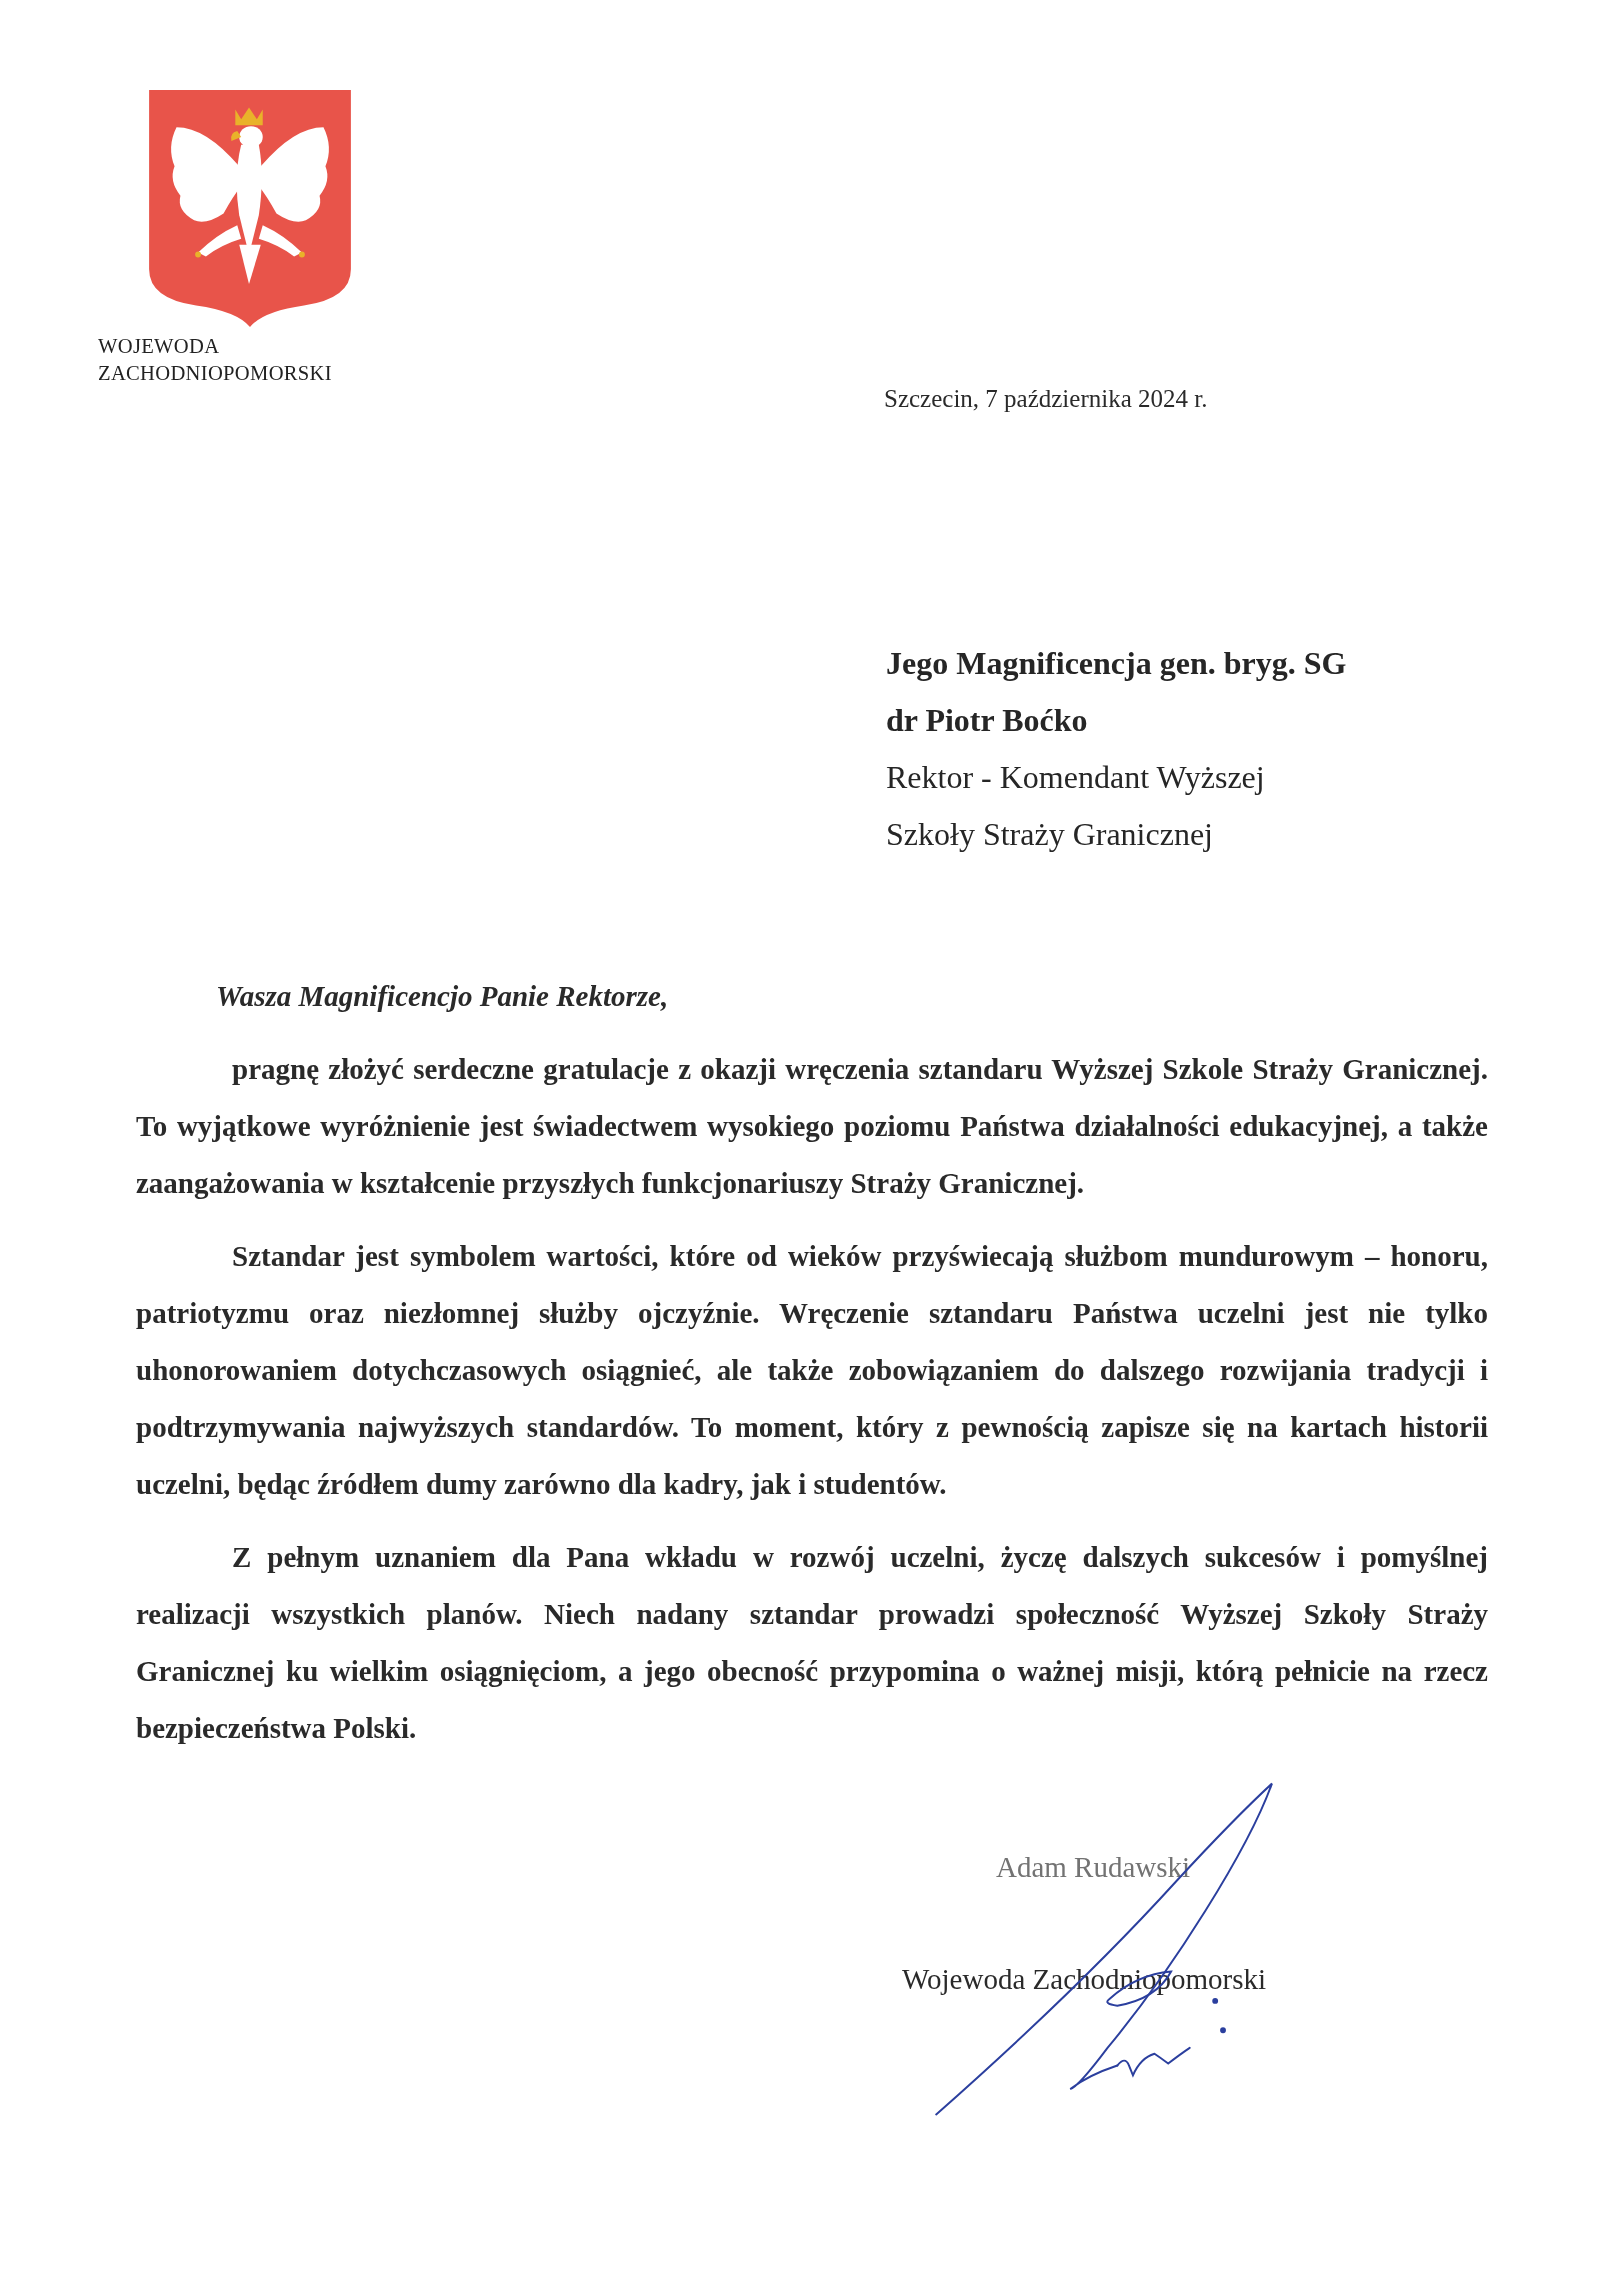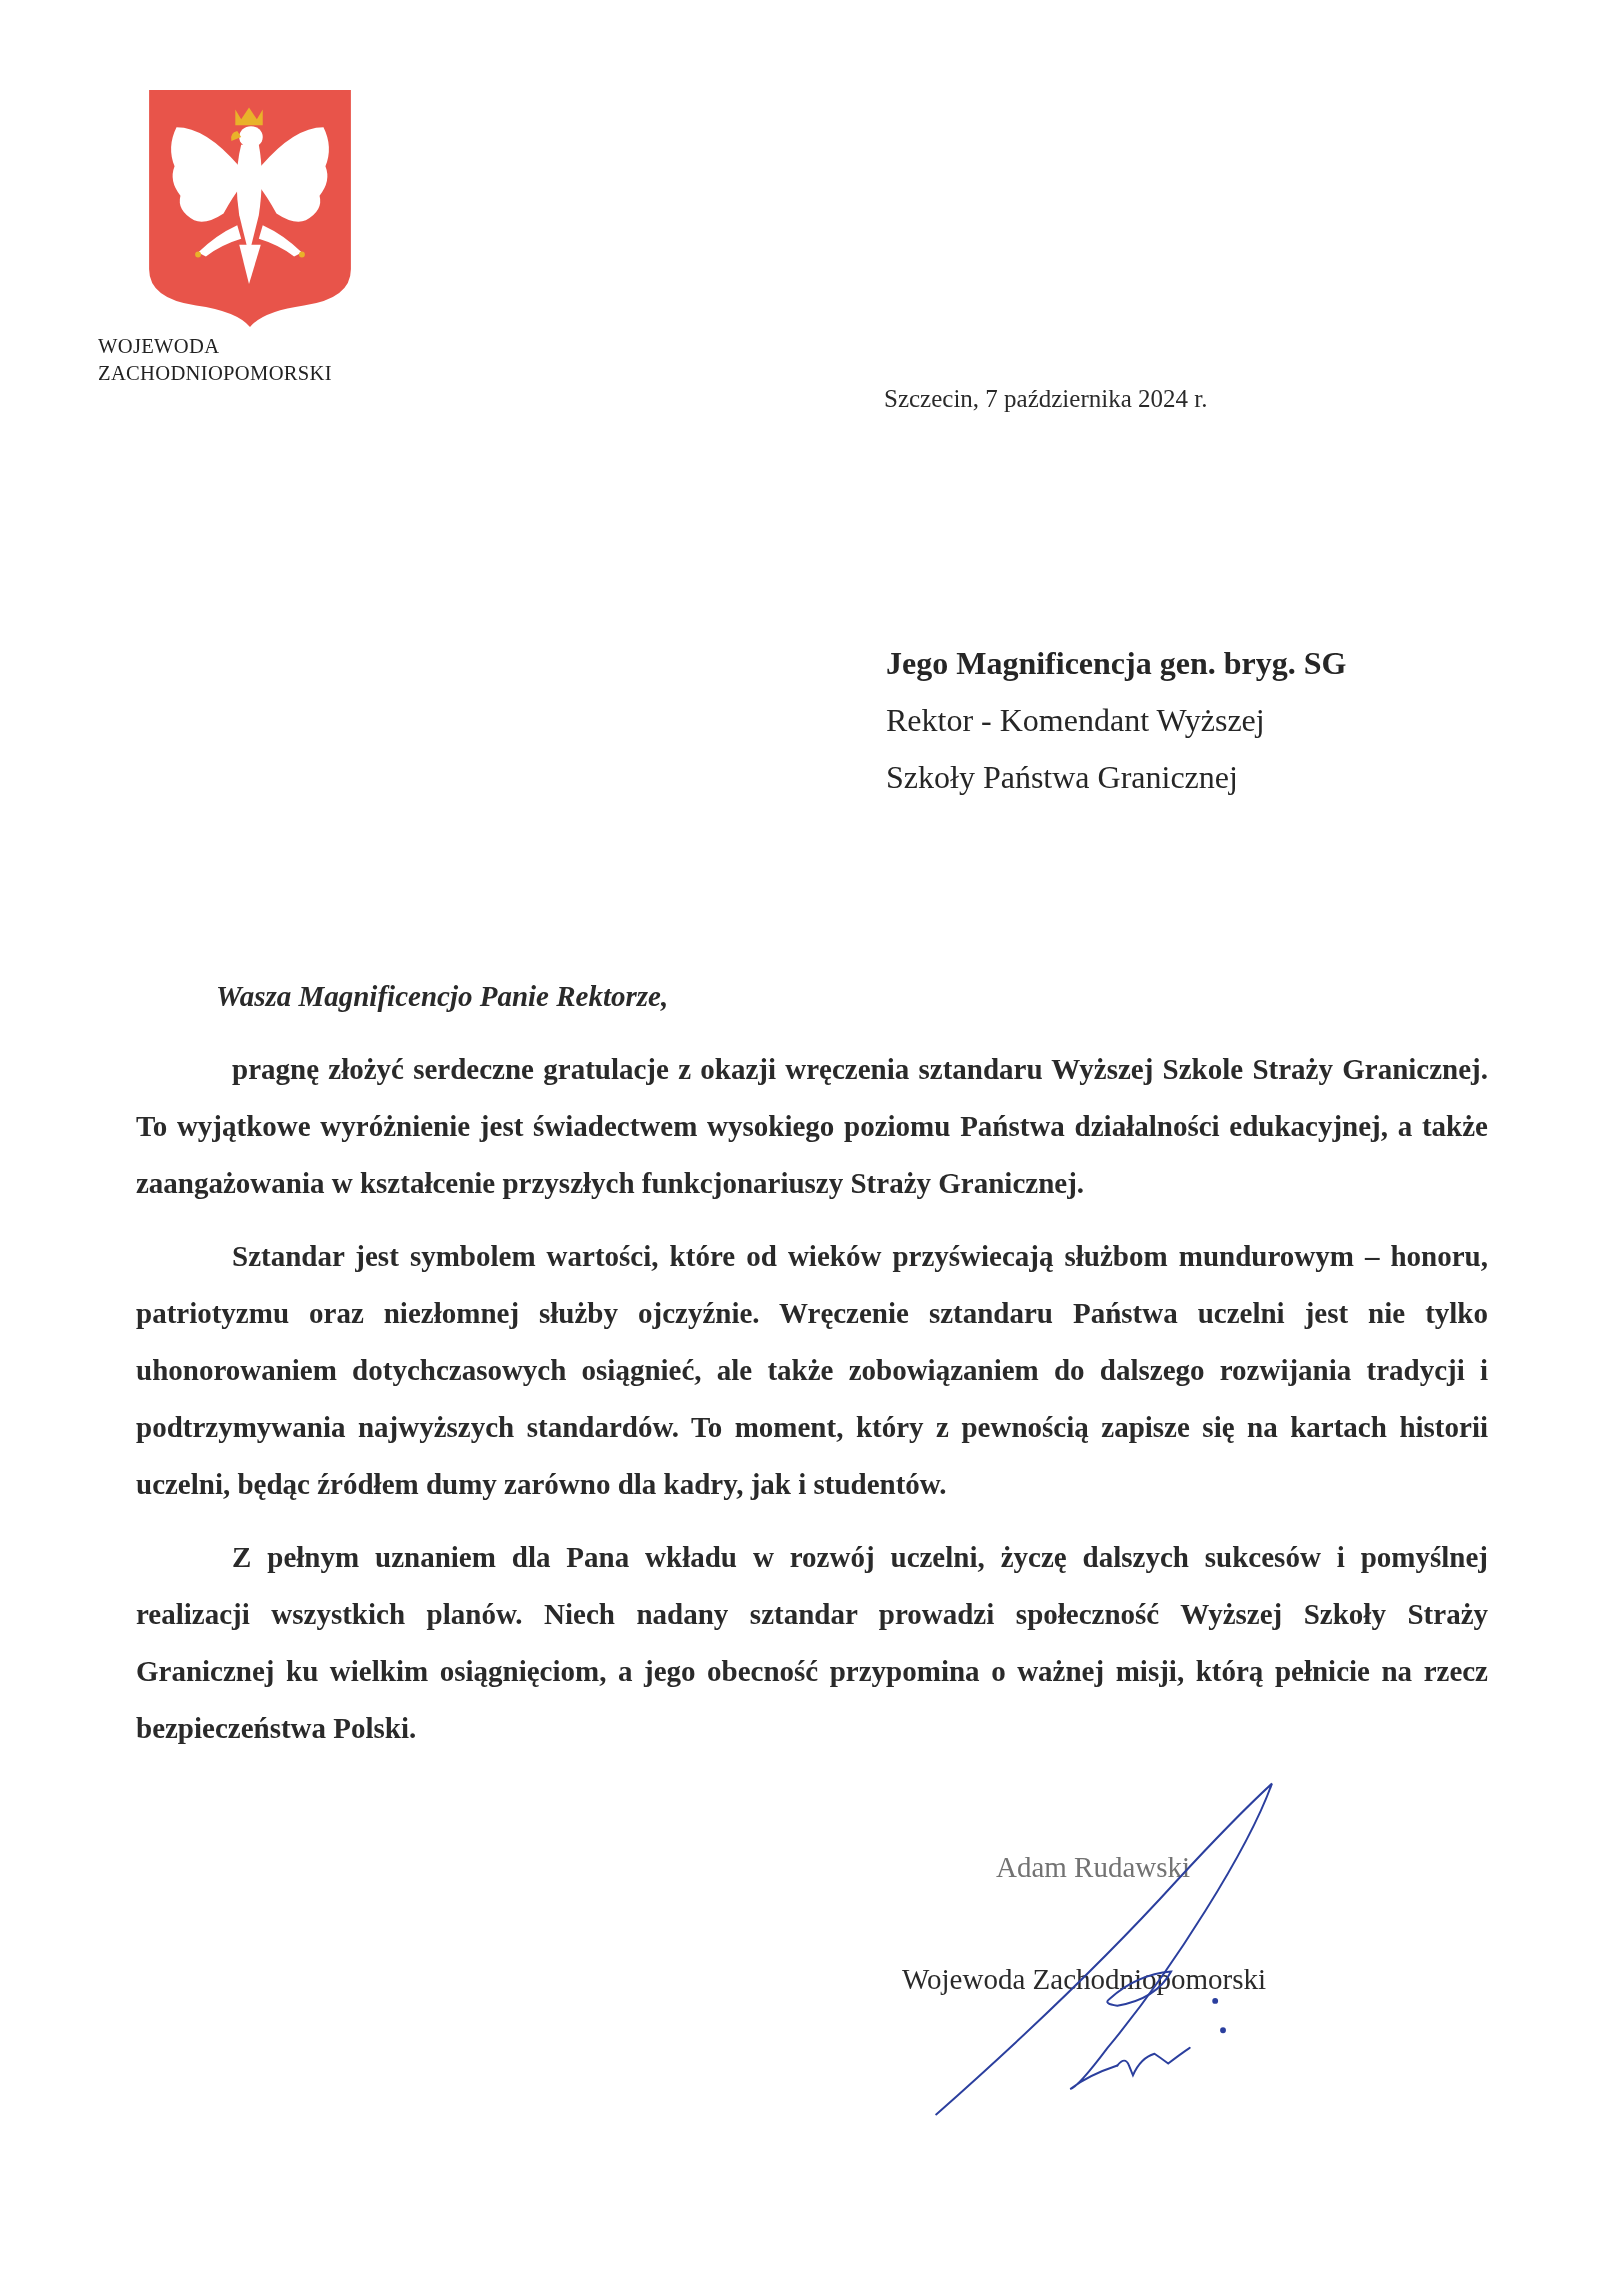--- a/index.html
+++ b/index.html
@@ -54,22 +54,23 @@
 
 <div class="office">
   <div>WOJEWODA</div>
   <div>ZACHODNIOPOMORSKI</div>
 </div>
 
 <div class="date">Szczecin, 7 października 2024 r.</div>
 
 <div class="addressee">
   <div class="b">Jego Magnificencja gen. bryg. SG</div>
+  <div class="b">dr Piotr Boćko</div>
   <div>Rektor - Komendant Wyższej</div>
-  <div>Szkoły Państwa Granicznej</div>
+  <div>Szkoły Straży Granicznej</div>
 </div>
 
 <div class="body-text">
   <div class="salutation">Wasza Magnificencjo Panie Rektorze,</div>
   <p class="para">pragnę złożyć serdeczne gratulacje z okazji wręczenia sztandaru Wyższej Szkole Straży Granicznej. To wyjątkowe wyróżnienie jest świadectwem wysokiego poziomu Państwa działalności edukacyjnej, a także zaangażowania w kształcenie przyszłych funkcjonariuszy Straży Granicznej.</p>
   <p class="para">Sztandar jest symbolem wartości, które od wieków przyświecają służbom mundurowym – honoru, patriotyzmu oraz niezłomnej służby ojczyźnie. Wręczenie sztandaru Państwa uczelni jest nie tylko uhonorowaniem dotychczasowych osiągnieć, ale także zobowiązaniem do dalszego rozwijania tradycji i podtrzymywania najwyższych standardów. To moment, który z pewnością zapisze się na kartach historii uczelni, będąc źródłem dumy zarówno dla kadry, jak i studentów.</p>
   <p class="para">Z pełnym uznaniem dla Pana wkładu w rozwój uczelni, życzę dalszych sukcesów i pomyślnej realizacji wszystkich planów. Niech nadany sztandar prowadzi społeczność Wyższej Szkoły Straży Granicznej ku wielkim osiągnięciom, a jego obecność przypomina o ważnej misji, którą pełnicie na rzecz bezpieczeństwa Polski.</p>
 </div>
 
 <div class="sign-name">Adam Rudawski</div>

